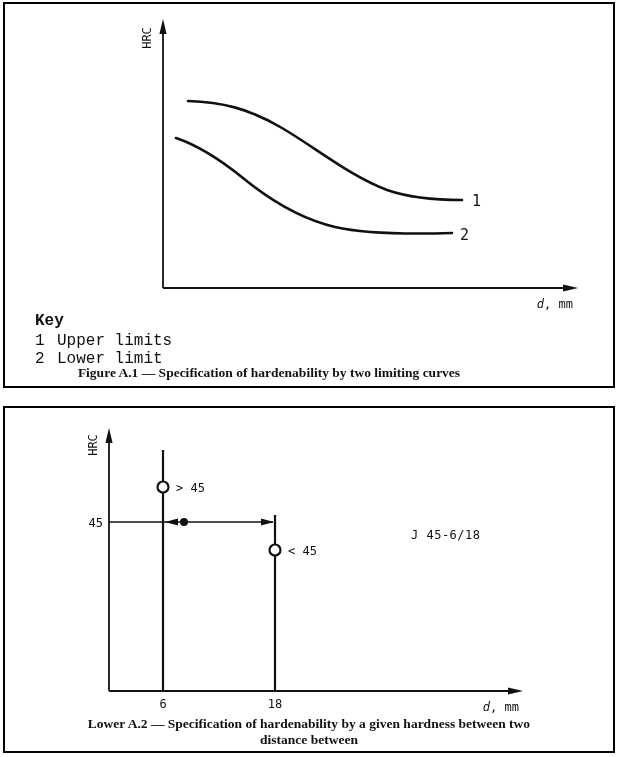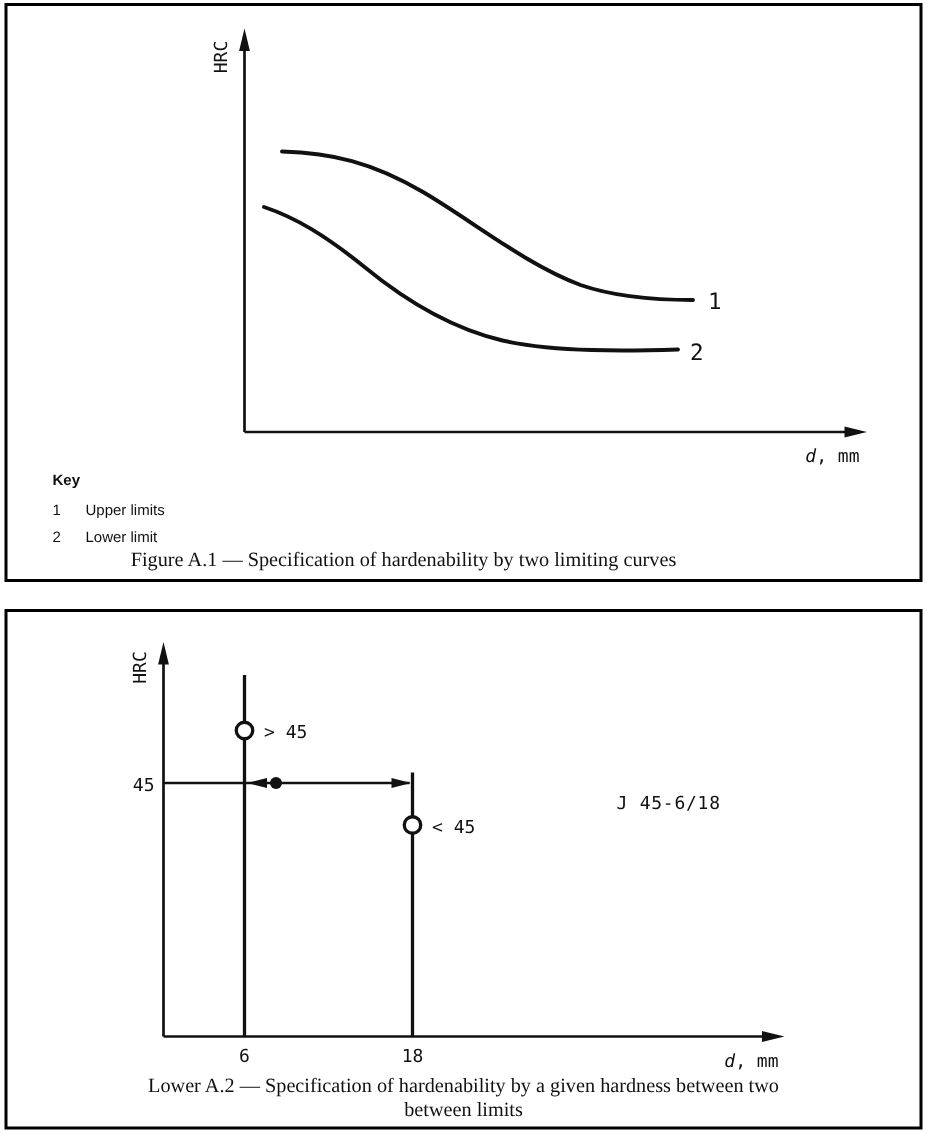--- a/index.html
+++ b/index.html
@@ -4,26 +4,26 @@
 <style>
   html,body{margin:0;padding:0;background:#ffffff;}
   .page{position:relative;width:621px;height:757px;background:#ffffff;overflow:hidden;
         font-family:"Liberation Sans",sans-serif;color:#111;}
   .figbox{position:absolute;left:3px;width:612px;background:#fff;border:2px solid #000;box-sizing:border-box;}
   #box-a1{top:2px;height:386px;}
   #box-a2{top:406px;height:347px;}
   .plot-svg{position:absolute;left:0;top:0;}
   .mono{font-family:"DejaVu Sans Mono",monospace;}
   svg text{fill:#111;}
-  .key{position:absolute;left:30px;top:308px;font-size:10px;line-height:18px;}
+  .key{position:absolute;left:30px;top:308px;font-size:16px;line-height:18px;font-family:Liberation Mono, monospace;}
   .key-title{font-weight:bold;margin-bottom:2px;}
   .key-row{display:flex;}
   .key-num{width:22px;}
   .caption{position:absolute;left:0;right:0;text-align:center;
-           font-family:"Liberation Serif",serif;font-weight:normal;font-size:13.5px;line-height:1.18;}
+           font-family:"Liberation Serif",serif;font-weight:bold;font-size:13.5px;line-height:1.18;}
   #caption-a1{bottom:5px;padding-right:80px;box-sizing:border-box;}
   #caption-a2{bottom:3px;}
 </style>
 </head>
 <body>
 
 <div class="page">
 
   <div class="figbox" id="box-a1">
     <svg class="plot-svg" width="608" height="306" viewBox="0 0 608 306">
@@ -84,17 +84,17 @@
 
       <text class="mono" font-size="12" text-anchor="end" x="98" y="119">45</text>
       <text class="mono" font-size="12" text-anchor="middle" x="158" y="300">6</text>
       <text class="mono" font-size="12" text-anchor="middle" x="270" y="300">18</text>
 
       <text class="mono" font-size="12" x="406" y="131" letter-spacing="0.5">J 45-6/18</text>
     </svg>
 
     <div class="caption" id="caption-a2">
       <div>Lower A.2 — Specification of hardenability by a given hardness between two</div>
-      <div>between limits</div>
+      <div>distance between</div>
     </div>
   </div>
 
 </div>
 
 </body></html>

